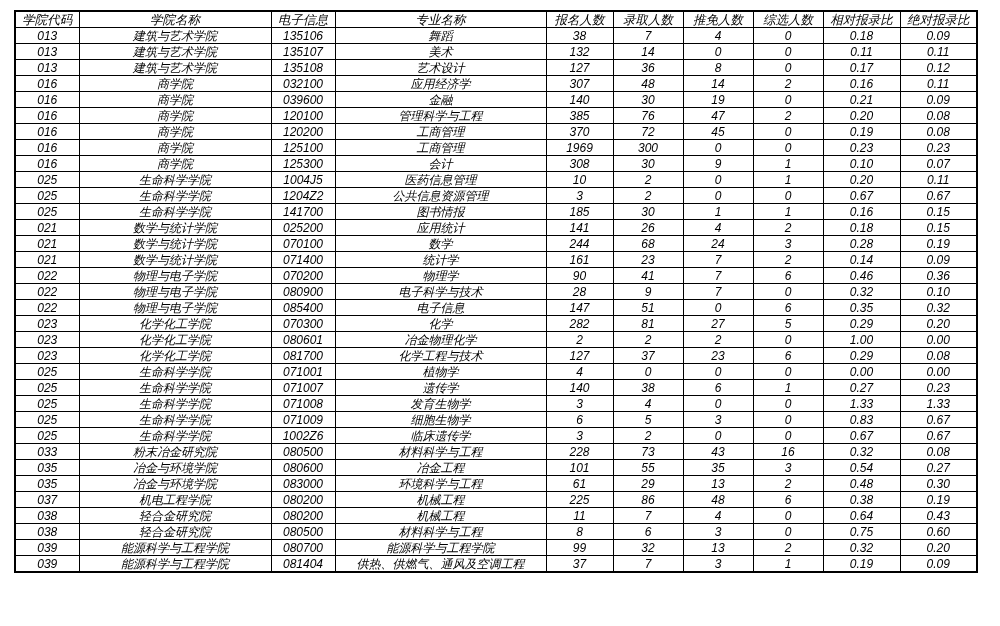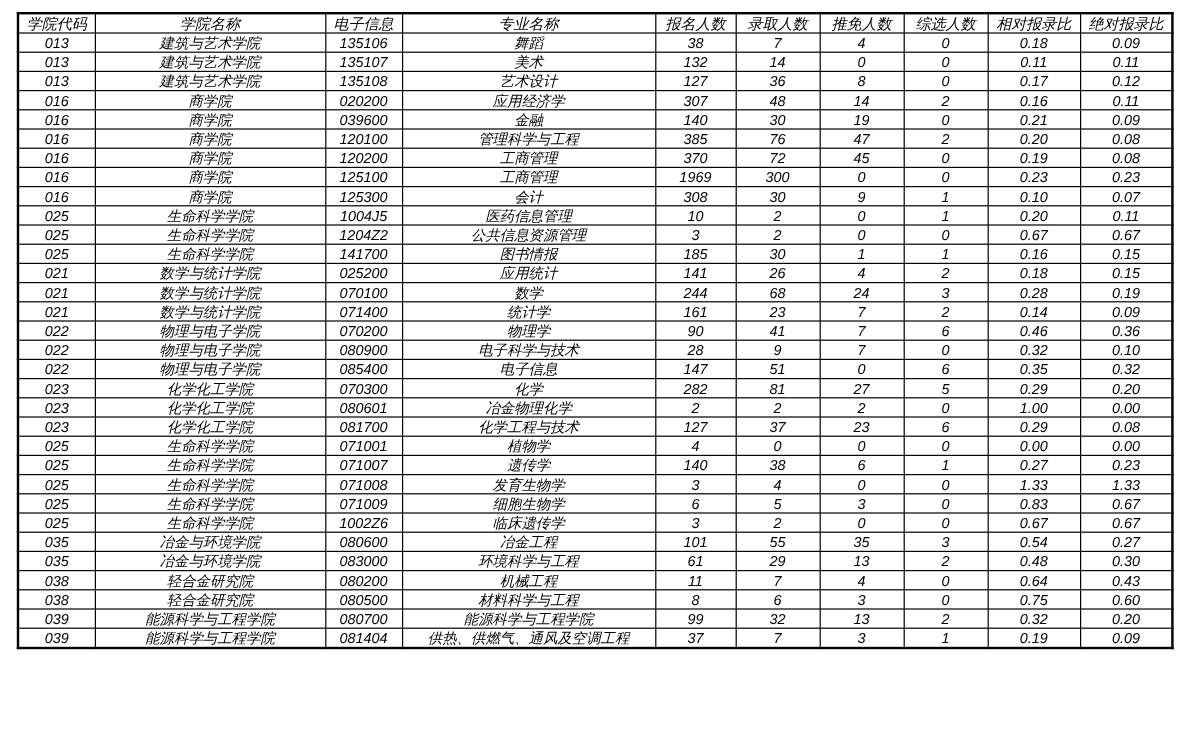--- a/index.html
+++ b/index.html
@@ -85,21 +85,21 @@
         <td>127</td>
         <td>36</td>
         <td>8</td>
         <td>0</td>
         <td>0.17</td>
         <td>0.12</td>
       </tr>
       <tr>
         <td>016</td>
         <td>商学院</td>
-        <td>020200</td>
+        <td>032100</td>
         <td>应用经济学</td>
         <td>307</td>
         <td>48</td>
         <td>14</td>
         <td>2</td>
         <td>0.16</td>
         <td>0.11</td>
       </tr>
       <tr>
         <td>016</td>
@@ -359,20 +359,32 @@
         <td>1002Z6</td>
         <td>临床遗传学</td>
         <td>3</td>
         <td>2</td>
         <td>0</td>
         <td>0</td>
         <td>0.67</td>
         <td>0.67</td>
       </tr>
       <tr>
+        <td>033</td>
+        <td>粉末冶金研究院</td>
+        <td>080500</td>
+        <td>材料科学与工程</td>
+        <td>228</td>
+        <td>73</td>
+        <td>43</td>
+        <td>16</td>
+        <td>0.32</td>
+        <td>0.08</td>
+      </tr>
+      <tr>
         <td>035</td>
         <td>冶金与环境学院</td>
         <td>080600</td>
         <td>冶金工程</td>
         <td>101</td>
         <td>55</td>
         <td>35</td>
         <td>3</td>
         <td>0.54</td>
         <td>0.27</td>
@@ -383,20 +395,32 @@
         <td>083000</td>
         <td>环境科学与工程</td>
         <td>61</td>
         <td>29</td>
         <td>13</td>
         <td>2</td>
         <td>0.48</td>
         <td>0.30</td>
       </tr>
       <tr>
+        <td>037</td>
+        <td>机电工程学院</td>
+        <td>080200</td>
+        <td>机械工程</td>
+        <td>225</td>
+        <td>86</td>
+        <td>48</td>
+        <td>6</td>
+        <td>0.38</td>
+        <td>0.19</td>
+      </tr>
+      <tr>
         <td>038</td>
         <td>轻合金研究院</td>
         <td>080200</td>
         <td>机械工程</td>
         <td>11</td>
         <td>7</td>
         <td>4</td>
         <td>0</td>
         <td>0.64</td>
         <td>0.43</td>

